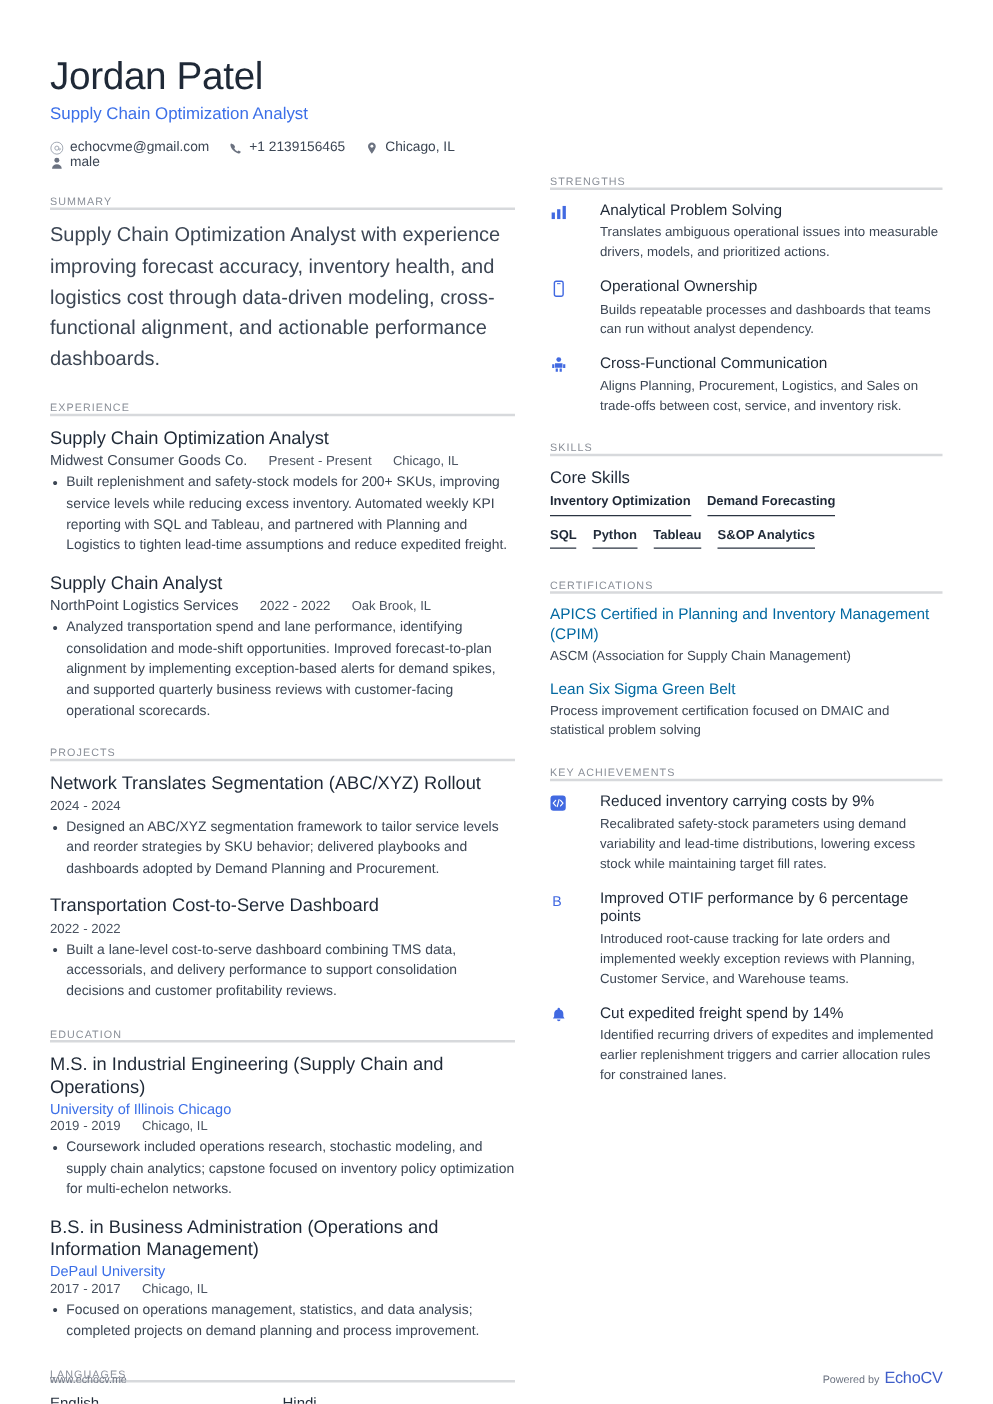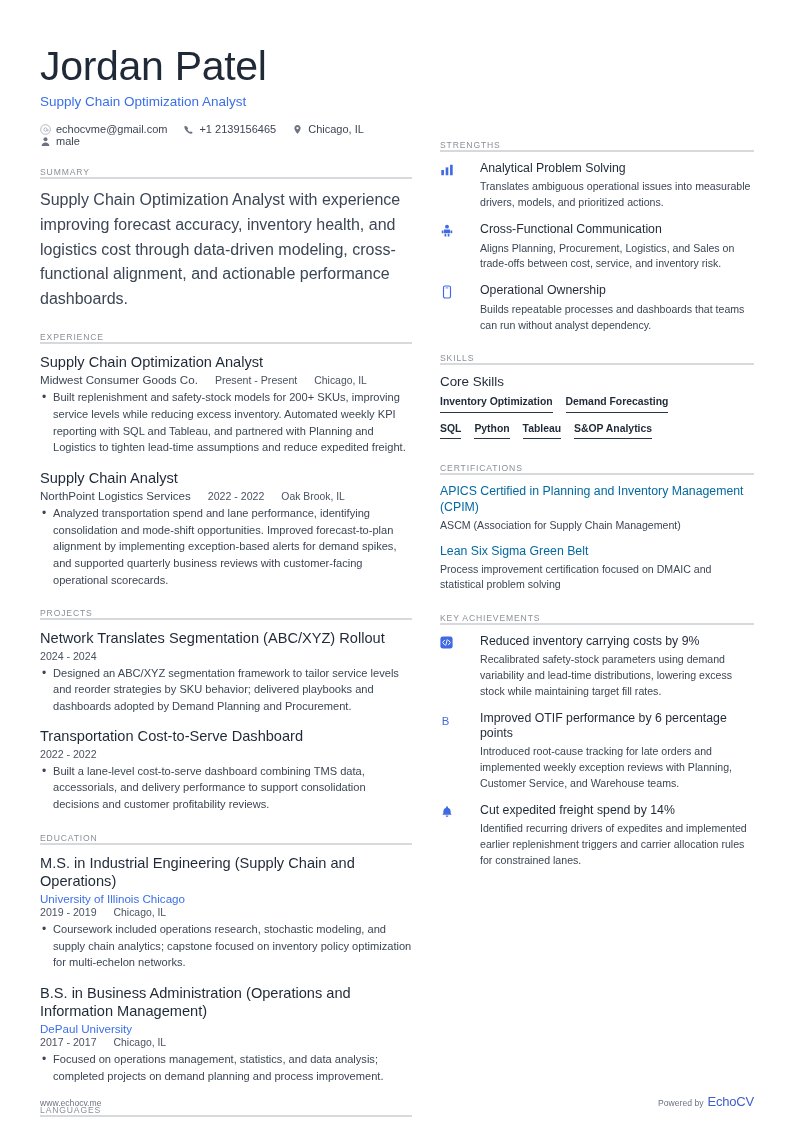--- a/index.html
+++ b/index.html
@@ -20,21 +20,21 @@
   .columns {
     display: flex;
     padding: 44px 40px 0 40px;
     gap: 0;
   }
   .col-left { width: 400px; padding-right: 28px; }
   .col-right { width: 314px; padding-top: 96px; }
 
   
   .name {
-    font-size: 41px;
+    font-size: 31px;
     font-weight: 400;
     letter-spacing: -0.3px;
     color: #1f2937;
     line-height: 1.1;
     margin-bottom: 5px;
   }
   .headline {
     font-size: 13.5px;
     color: #3b6fe8;
     font-weight: 400;
@@ -422,42 +422,42 @@
           </div>
           <div class="str-body">
             <div class="str-title">Analytical Problem Solving</div>
             <div class="str-desc">Translates ambiguous operational issues into measurable drivers, models, and prioritized actions.</div>
           </div>
         </div>
 
         <div class="str-item">
           <div class="str-icon">
             <svg width="14" height="14" viewBox="0 0 16 16">
+                <rect x="4" y="1.2" width="8" height="13.6" rx="1.6" fill="none" stroke="#4169e1" stroke-width="1.3"></rect>
+                <rect x="6.4" y="2.9" width="3.2" height="0.9" fill="#4169e1"></rect>
+              </svg>
+          </div>
+          <div class="str-body">
+            <div class="str-title">Operational Ownership</div>
+            <div class="str-desc">Builds repeatable processes and dashboards that teams can run without analyst dependency.</div>
+          </div>
+        </div>
+
+        <div class="str-item">
+          <div class="str-icon">
+            <svg width="14" height="14" viewBox="0 0 16 16">
                 <circle cx="8" cy="3" r="2.2" fill="#4169e1"></circle>
                 <path d="M4.6 6.3h6.8v4.2H4.6z" fill="#4169e1"></path>
                 <path d="M2 7.3h2v3.4H2zM12 7.3h2v3.4h-2z" fill="#4169e1"></path>
                 <path d="M5.2 11.2h2v3h-2zM8.8 11.2h2v3h-2z" fill="#4169e1"></path>
               </svg>
           </div>
           <div class="str-body">
             <div class="str-title">Cross-Functional Communication</div>
             <div class="str-desc">Aligns Planning, Procurement, Logistics, and Sales on trade-offs between cost, service, and inventory risk.</div>
-          </div>
-        </div>
-
-        <div class="str-item">
-          <div class="str-icon">
-            <svg width="14" height="14" viewBox="0 0 16 16">
-                <rect x="4" y="1.2" width="8" height="13.6" rx="1.6" fill="none" stroke="#4169e1" stroke-width="1.3"></rect>
-                <rect x="6.4" y="2.9" width="3.2" height="0.9" fill="#4169e1"></rect>
-              </svg>
-          </div>
-          <div class="str-body">
-            <div class="str-title">Operational Ownership</div>
-            <div class="str-desc">Builds repeatable processes and dashboards that teams can run without analyst dependency.</div>
           </div>
         </div>
       </div>
 
       <div class="sec">
         <div class="sec-title">SKILLS</div>
         <div class="sec-rule"></div>
         <div class="skills-group-title">Core Skills</div>
         <div class="skill-tags">
           <span class="skill-tag">Inventory Optimization</span>

